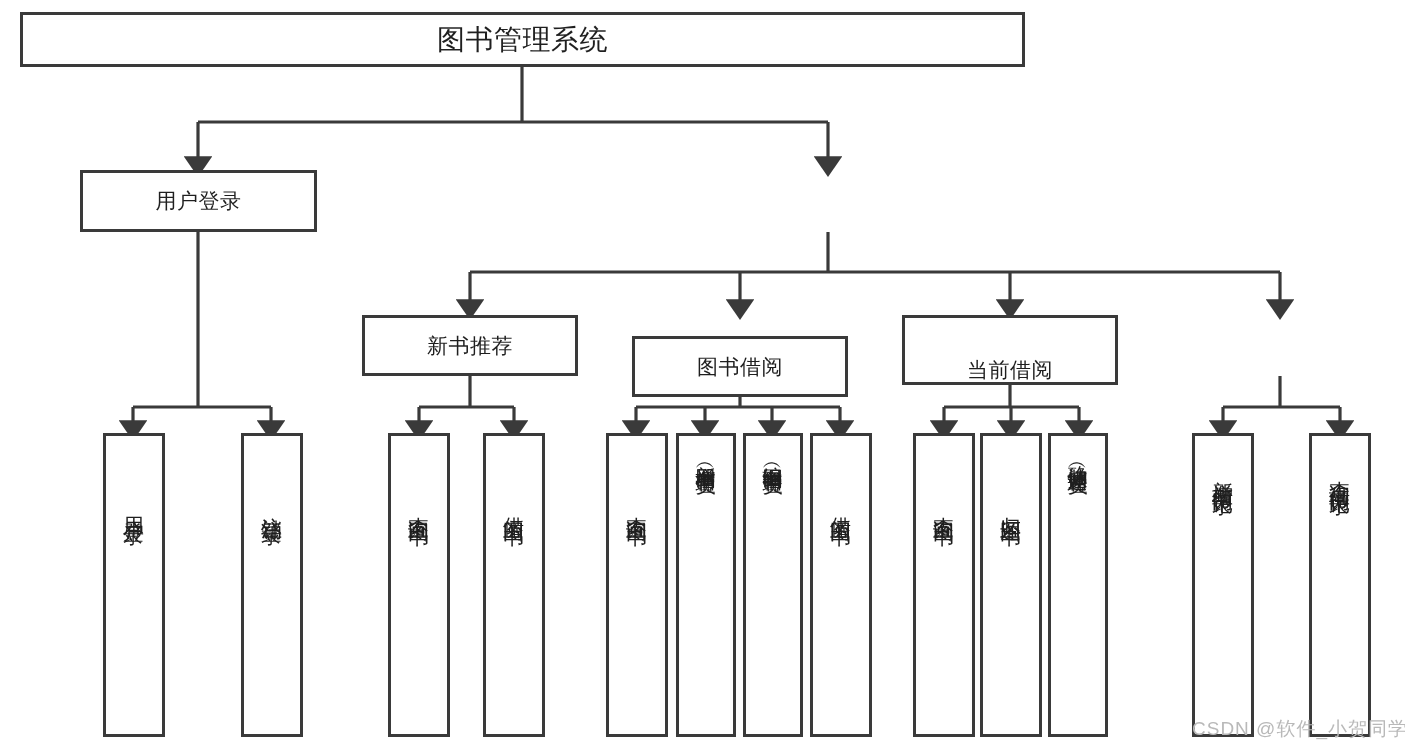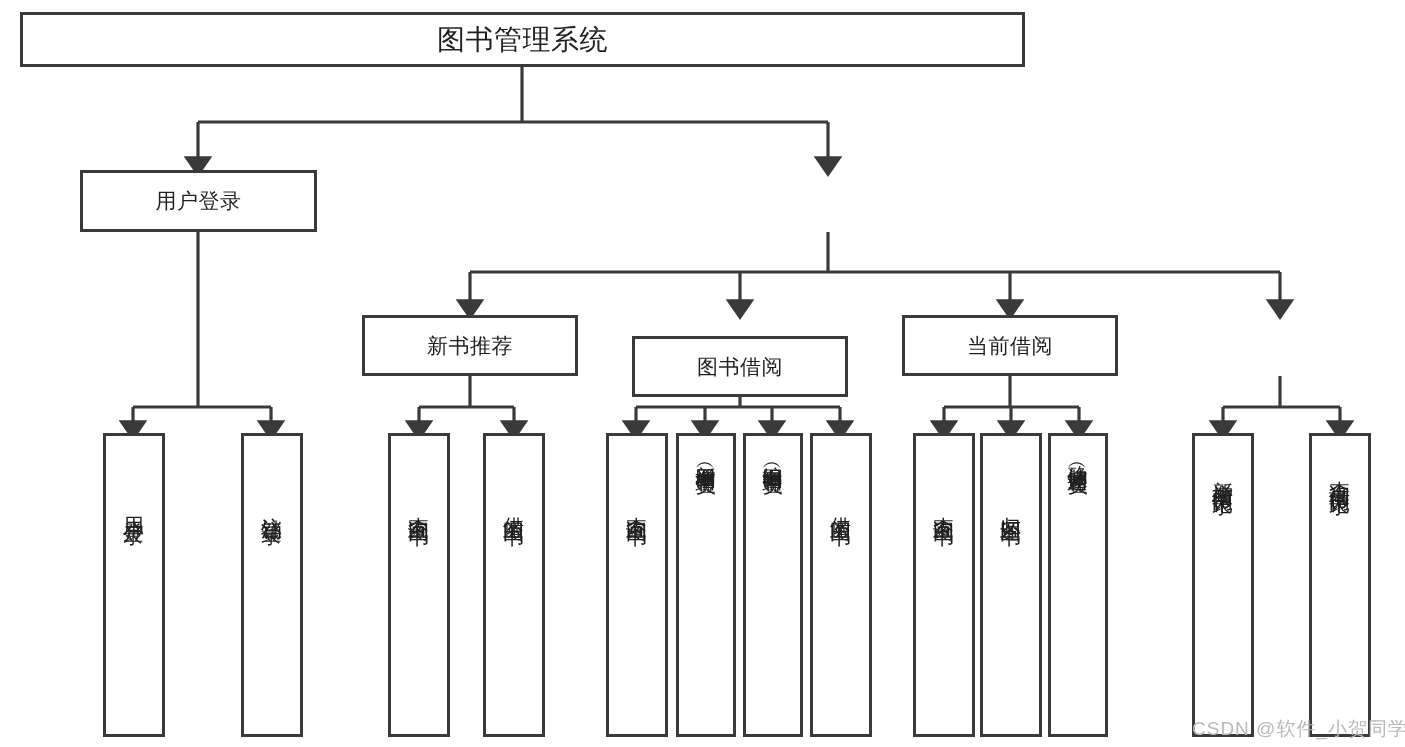--- a/index.html
+++ b/index.html
@@ -131,21 +131,21 @@
   <div class="node h-node" style="left:80px; top:170px; width:237px; height:62px;">
     <span class="label">用户登录</span>
   </div>
 
   <div class="node h-node" style="left:362px; top:315px; width:216px; height:61px;">
     <span class="label">新书推荐</span>
   </div>
   <div class="node h-node" style="left:632px; top:315px; width:216px; height:61px;margin-top:21px;">
     <span class="label">图书借阅</span>
   </div>
-  <div class="node h-node" style="left:902px; top:315px; width:216px; height:61px;">
+  <div class="node h-node" style="left:902px; top:315px; width:216px; height:70px;align-items:flex-end;">
     <span class="label">当前借阅</span>
   </div>
 
   <div class="node v-node mid" style="left:103px; top:433px; width:62px; height:304px;">
     <span class="label">用户登录</span>
   </div>
   <div class="node v-node mid" style="left:241px; top:433px; width:62px; height:304px;">
     <span class="label">注销登录</span>
   </div>
 

